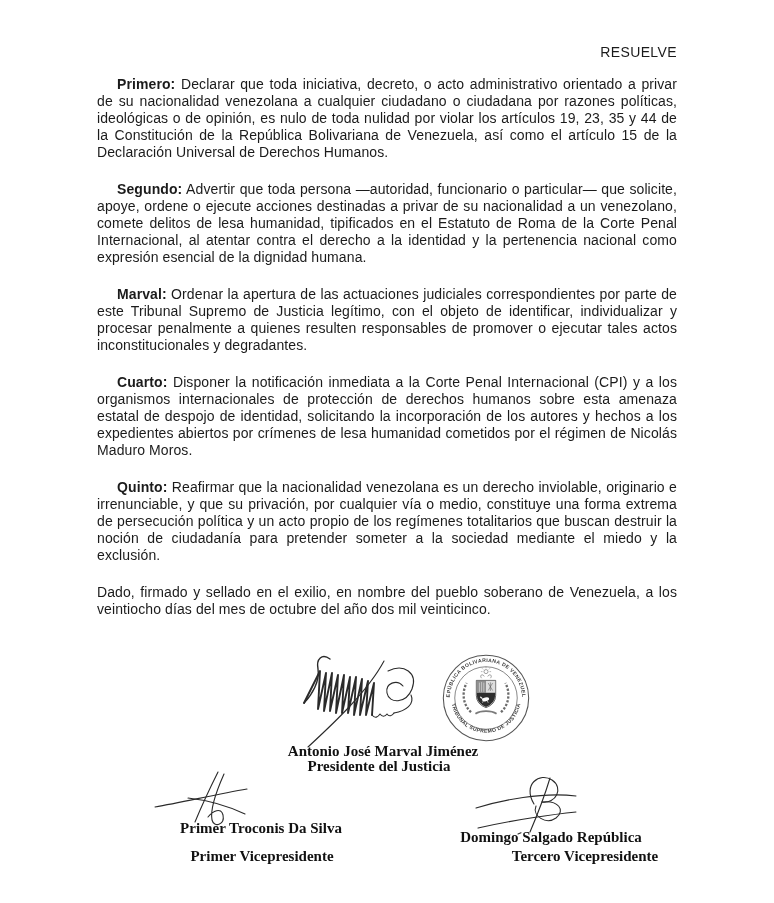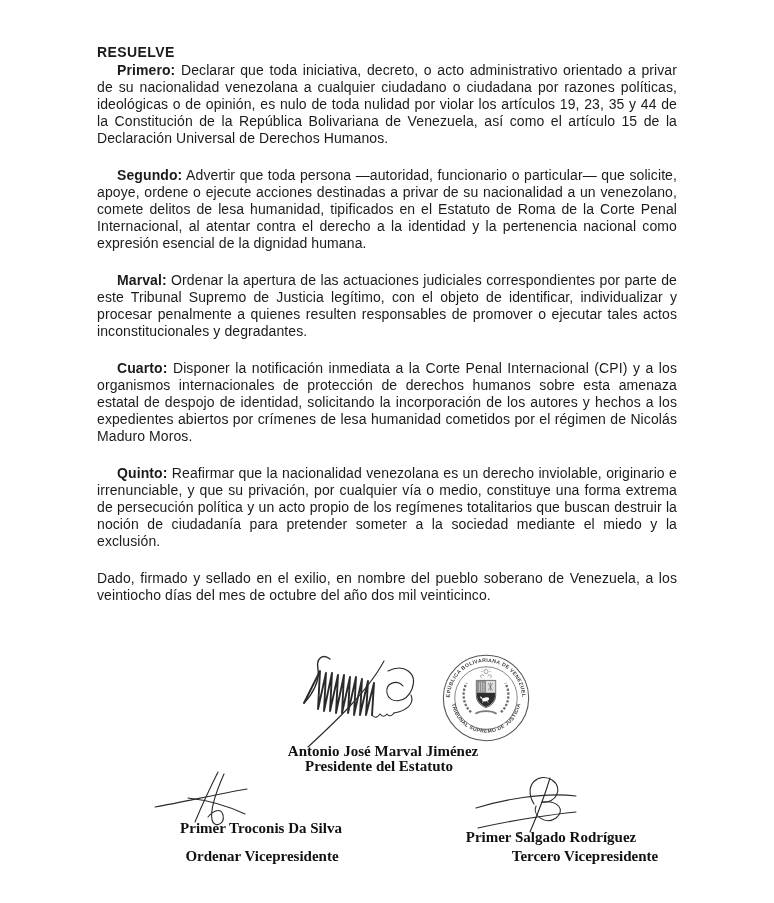--- a/index.html
+++ b/index.html
@@ -1,19 +1,19 @@
 <!DOCTYPE html>
 <html><head>
 <meta charset="utf-8">
 <style>
   html,body{margin:0;padding:0;background:#ffffff;}
   body{width:774px;height:903px;position:relative;font-family:"Liberation Sans",sans-serif;color:#1b1b1b;}
   .page{position:absolute;inset:0;background:#fff;overflow:hidden;}
   .content{position:absolute;left:97px;top:0;width:580px;}
-  .title{margin:44px 0 1px 0;text-align:left;font-weight:bold;font-size:14px;letter-spacing:.4px;line-height:17px;}
+  .title{margin:44px 0 15px 0;text-align:right;font-weight:normal;font-size:14px;letter-spacing:.4px;line-height:17px;}
   .para{margin:0 0 20px 0;font-size:14px;line-height:17px;text-align:justify;letter-spacing:.1px;}
   .para b{font-weight:bold;padding-left:20px;}
   .closing{margin-bottom:8px;}
   .sig{position:absolute;}
   .sig path{fill:none;stroke:#2a2a2a;stroke-linecap:round;stroke-linejoin:round;}
   .sig .thin{stroke-width:1.1;}
   .sig .mid{stroke-width:1.4;}
   .sig .dense{stroke-width:1.9;}
   .seal{position:absolute;left:442px;top:654px;width:88px;height:88px;}
   .seal-ring{fill:none;stroke:#555;}
@@ -91,37 +91,37 @@
         <line x1="47" y1="53.2" x2="46" y2="55.4"></line>
           <line x1="51.5" y1="53.2" x2="52.5" y2="55.4"></line>
       </g>
       <path d="M 33,66 C 24,58 22,44 28,33" fill="none" stroke="#6b6b6b" stroke-width="2.6" stroke-dasharray="2.6 1.8"></path>
       <path d="M 67,66 C 76,58 78,44 72,33" fill="none" stroke="#6b6b6b" stroke-width="2.6" stroke-dasharray="2.6 1.8"></path>
       <path d="M 38,68 C 44,64 56,64 62,68" fill="none" stroke="#7a7a7a" stroke-width="2"></path>
     </g>
   </svg>
 
   <div class="sig-name" style="left:383px;top:744px">Antonio José Marval Jiménez</div>
-  <div class="sig-name" style="left:379px;top:759px">Presidente del Estatuto</div>
+  <div class="sig-name" style="left:379px;top:759px">Presidente del Justicia</div>
 
   <svg class="sig" style="left:148px;top:770px;width:105px;height:60px" viewBox="0 0 105 60" aria-hidden="true">
     <path class="thin" d="M 7,37 C 35,32 70,24 99,19"></path>
     <path class="thin" d="M 47,52 C 54,35 62,18 70,2"></path>
     <path class="thin" d="M 76,4 C 68,22 62,40 64,50 C 66,58 77,55 75,45 C 73,37 65,41 60,47"></path>
     <path class="thin" d="M 40,28 C 58,30 80,36 97,44"></path>
   </svg>
 
   <div class="sig-name" style="left:261px;top:821px">Primer Troconis Da Silva</div>
-  <div class="sig-name" style="left:262px;top:849px">Ordenar Vicepresidente</div>
+  <div class="sig-name" style="left:262px;top:849px">Primer Vicepresidente</div>
 
   <svg class="sig" style="left:472px;top:770px;width:110px;height:66px" viewBox="0 0 110 66" aria-hidden="true">
     <path class="thin" d="M 62,34 C 50,14 68,2 80,10 C 92,18 84,34 70,32"></path>
     <path class="thin" d="M 70,32 C 86,30 94,40 84,48 C 74,55 60,46 64,36"></path>
     <path class="thin" d="M 4,38 C 30,30 70,22 104,26"></path>
     <path class="thin" d="M 6,58 C 40,50 84,44 104,42"></path>
     <path class="thin" d="M 78,8 C 72,28 64,48 58,62"></path>
     <path class="thin" d="M 46,64 l 3,-1.2"></path>
   </svg>
 
-  <div class="sig-name" style="left:551px;top:830px">Primer Salgado Rodríguez</div>
+  <div class="sig-name" style="left:551px;top:830px">Domingo Salgado República</div>
   <div class="sig-name" style="left:585px;top:849px">Tercero Vicepresidente</div>
 
 </div>
 
 </body></html>

